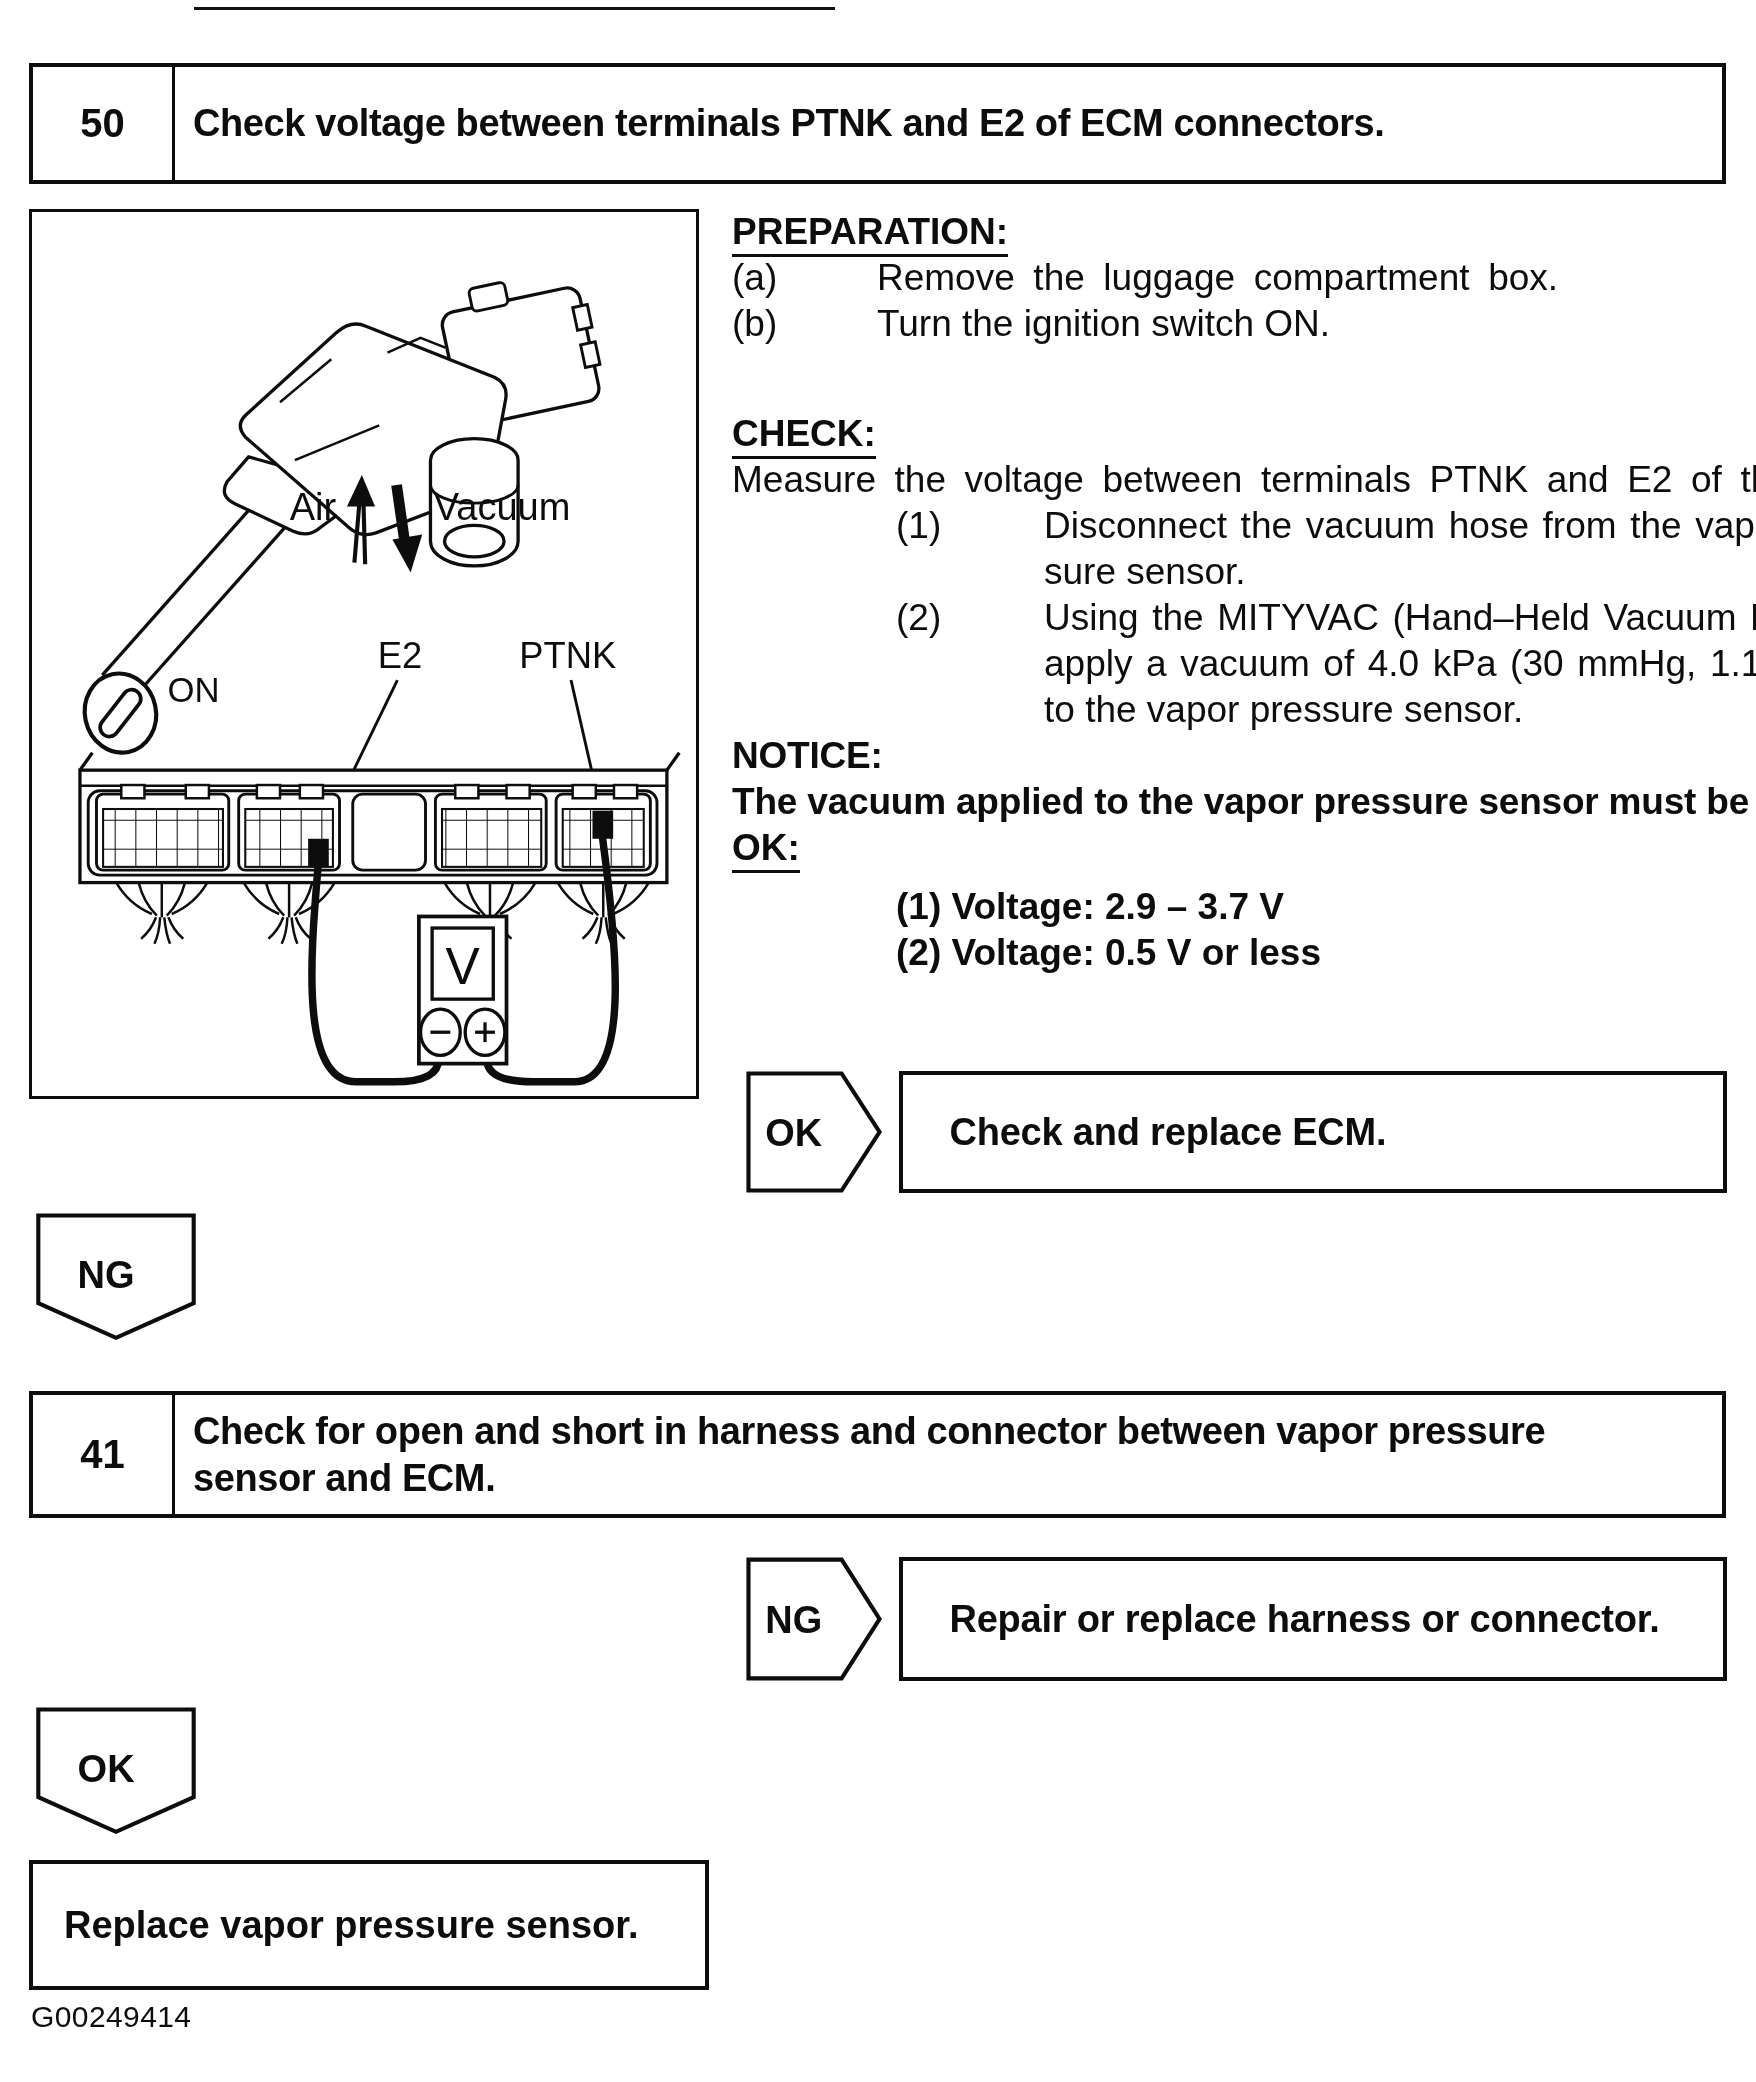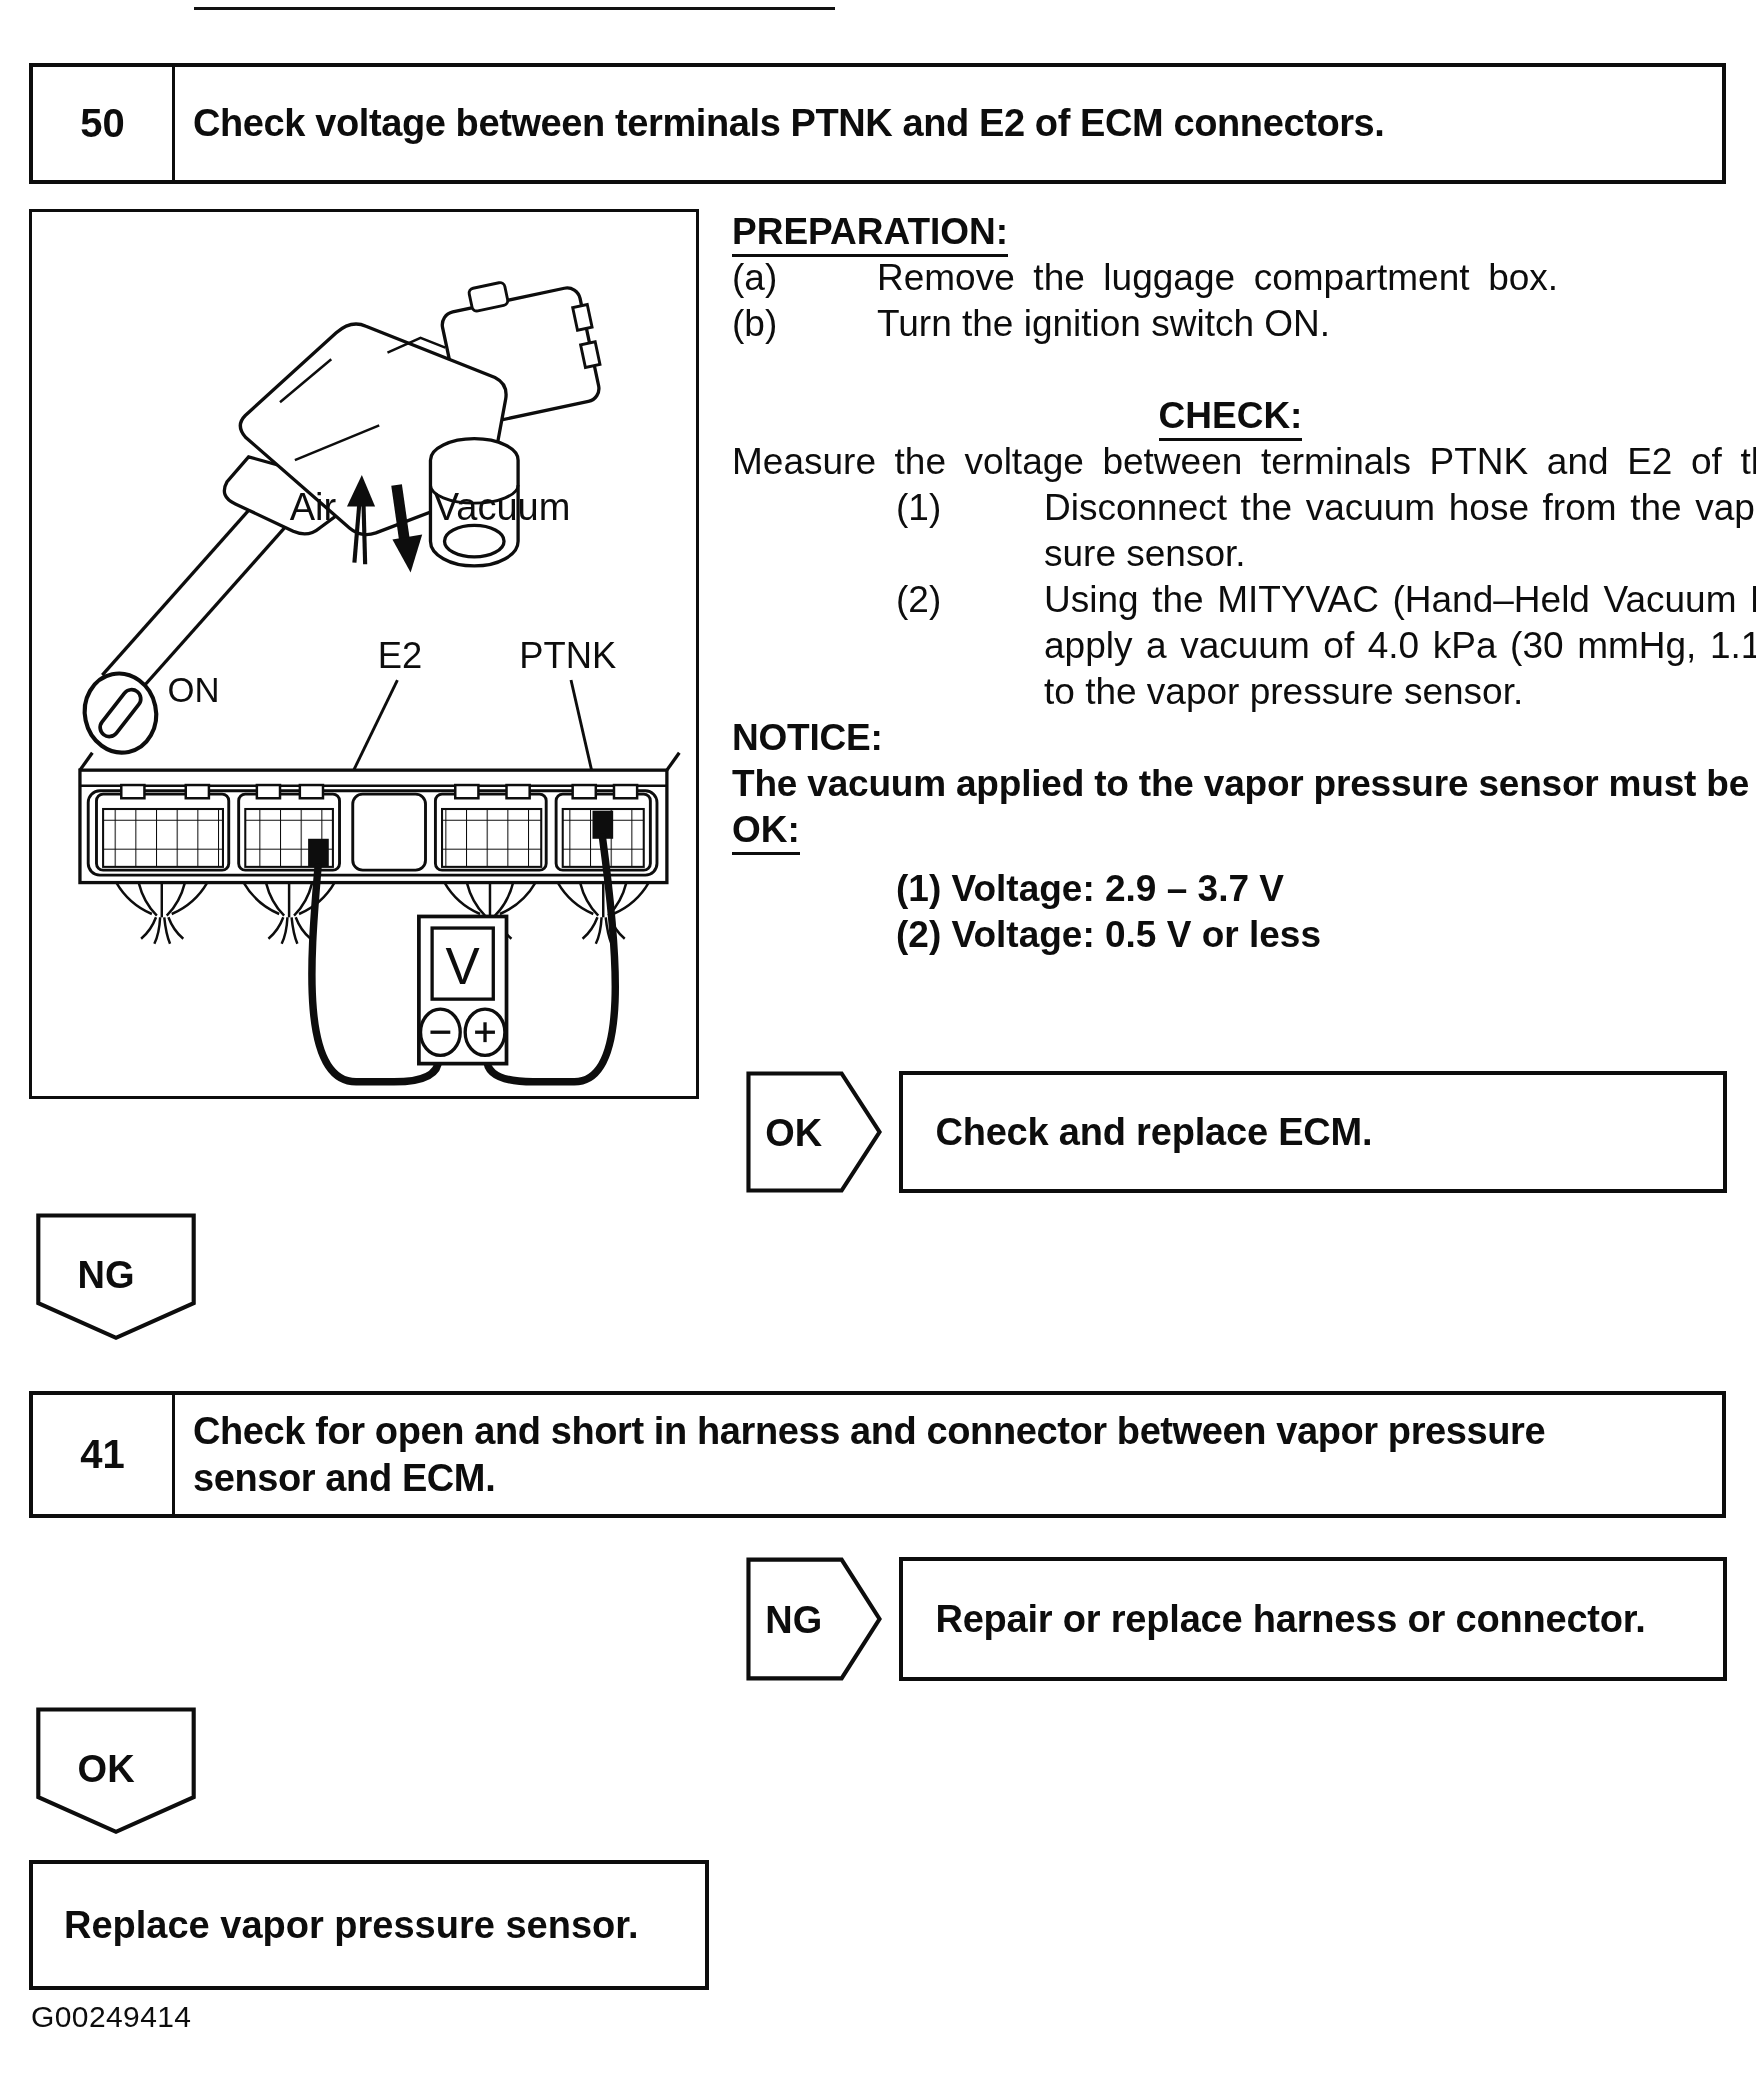--- a/index.html
+++ b/index.html
@@ -47,38 +47,38 @@
   .grid{fill:url(#cells);stroke:#0d0d0d;stroke-width:2.5;}
   
   .proc-col{
     position:absolute;left:732px;top:209px;width:997px;
     font-size:37px;line-height:46px;
   }
   .line{height:46px;white-space:nowrap;position:relative;}
   .uh{font-weight:700;}
   .uh .u{display:inline-block;border-bottom:3.3px solid #0d0d0d;padding-bottom:1.7px;line-height:41px;}
   .b{font-weight:700;letter-spacing:-0.2px;}
-  .tgap{margin-top:46px;text-align:center;}
+  .tgap{margin-top:64px;}
   .tgap-sm{margin-top:13.2px;}
   .item{padding-left:145px;}
   .item .lbl{position:absolute;left:0;top:0;}
   .substep{padding-left:312px;}
   .substep .lbl{position:absolute;left:164px;top:0;}
   .cont{padding-left:312px;}
   .vitem{padding-left:164px;font-weight:700;}
   .ws1{word-spacing:8.3px;}
   .ws2{word-spacing:3.3px;}
   
   .flow-row{position:absolute;display:flex;}
   .flow-arrow{flex:0 0 auto;}
   .action-box{
     border:4.1px solid #0d0d0d;background:#fff;box-sizing:border-box;
     display:flex;align-items:center;
     font-size:38px;font-weight:700;letter-spacing:-0.2px;
-    padding-left:32px;
+    padding-left:46px;
     margin-left:17.4px;
   }
   .pentagon{position:absolute;}
   .result-box{
     position:absolute;border:4.1px solid #0d0d0d;background:#fff;box-sizing:border-box;
     display:flex;align-items:center;
     font-size:38px;font-weight:700;
     padding-left:31px;
   }
   .figure-code{

